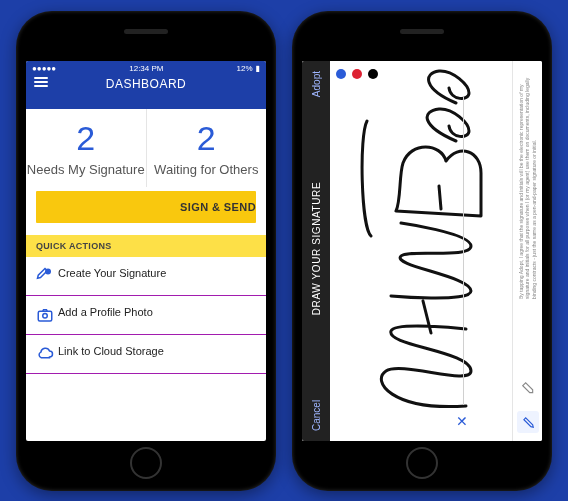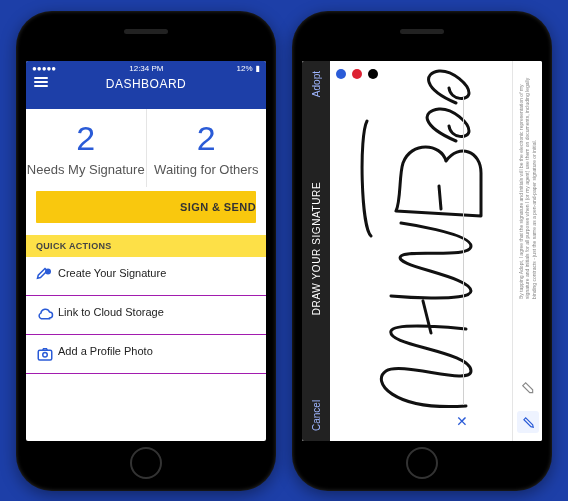--- a/index.html
+++ b/index.html
@@ -85,34 +85,34 @@
         <svg viewBox="0 0 24 24" fill="none" stroke="#2a5bd7" stroke-width="2">
             <path d="M12 2l3 3-9 9-4 1 1-4 9-9z"></path>
             <circle cx="16" cy="6" r="3" fill="#2a5bd7"></circle>
           </svg>
       </span>
       <span>Create Your Signature</span>
     </div>
     <div class="qa">
       <span class="qi">
         <svg viewBox="0 0 24 24" fill="none" stroke="#2a5bd7" stroke-width="2">
-            <path d="M18 16a4 4 0 0 0 0-8 6 6 0 0 0-11.5 1.5A4 4 0 0 0 7 17h11z"></path>
-          </svg>
-      </span>
-      <span>Link to Cloud Storage</span>
-    </div>
-    <div class="qa">
-      <span class="qi">
-        <svg viewBox="0 0 24 24" fill="none" stroke="#2a5bd7" stroke-width="2">
             <rect x="3" y="7" width="18" height="13" rx="2"></rect>
             <circle cx="12" cy="13" r="3"></circle>
             <path d="M9 7l1-2h4l1 2"></path>
           </svg>
       </span>
       <span>Add a Profile Photo</span>
+    </div>
+    <div class="qa">
+      <span class="qi">
+        <svg viewBox="0 0 24 24" fill="none" stroke="#2a5bd7" stroke-width="2">
+            <path d="M18 16a4 4 0 0 0 0-8 6 6 0 0 0-11.5 1.5A4 4 0 0 0 7 17h11z"></path>
+          </svg>
+      </span>
+      <span>Link to Cloud Storage</span>
     </div>
   </div>
 </div>
 
 <div class="phone">
   <div class="screen">
     <div class="rot-wrap">
       <div class="landscape">
         <div class="ls-top">
           <span class="ls-cancel">Cancel</span>

